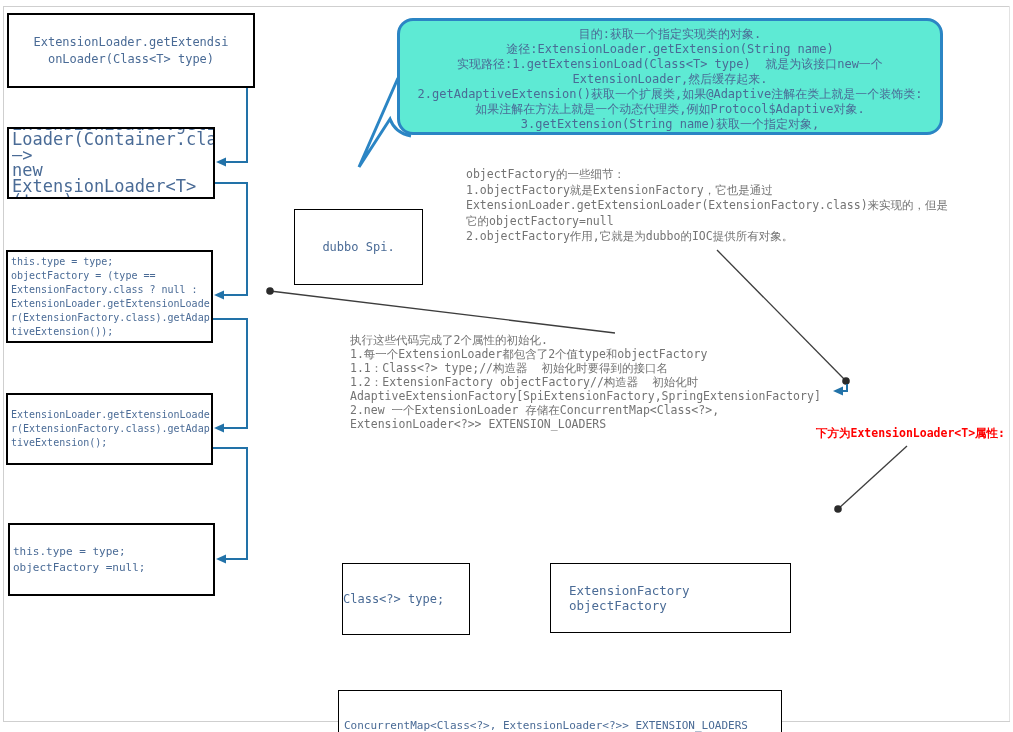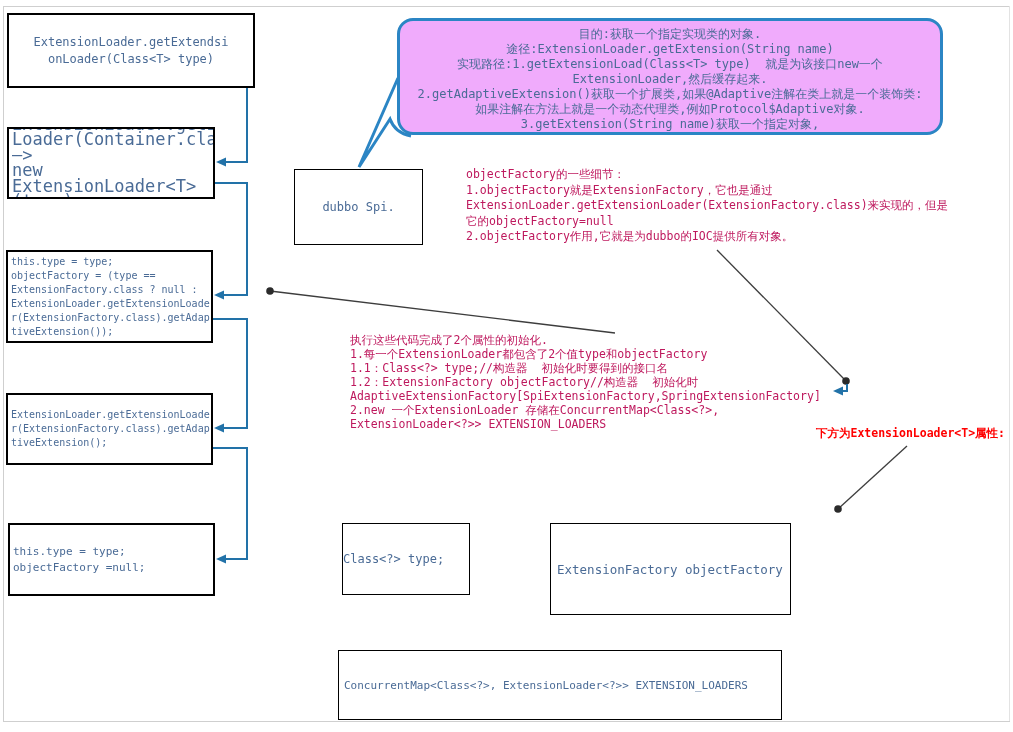--- a/index.html
+++ b/index.html
@@ -8,29 +8,29 @@
     font-family:"DejaVu Sans Mono","Liberation Mono",monospace;
     overflow:hidden;
   }
   #wires{position:absolute;left:0;top:0;z-index:1;}
   .node{
     position:absolute;z-index:2;background:#fff;border:2px solid #000;
     color:#4A6B96;display:flex;align-items:center;box-sizing:border-box;
     white-space:pre-wrap;overflow:hidden;
   }
   .node .txt{width:100%;}
-  .thin{border-width:1px;}
+  .thin{border-width:1px;margin-top:40px;}
   .center{text-align:center;justify-content:center;}
   .bubble{
-    position:absolute;z-index:2;box-sizing:border-box;background:#f0abfc;
+    position:absolute;z-index:2;box-sizing:border-box;background:#5eead4;
     border:3px solid #2B85C4;border-radius:16px;color:#4A6B96;
     text-align:center;padding-top:6px;
   }
   .bubble .ln{font-size:12px;line-height:15px;white-space:pre;}
-  .notes{position:absolute;z-index:2;color:#be185d;}
+  .notes{position:absolute;z-index:2;color:#737373;}
   .notes .ln{white-space:pre;}
   #of-note .ln{font-size:11.5px;line-height:15.5px;text-align:left;}
   #init-note{text-align:left;}
   #init-note .ln{font-size:11.5px;line-height:14px;}
   #red-note{
     position:absolute;z-index:2;color:#FF0000;font-size:11.5px;
     font-weight:bold;white-space:pre;
   }
 </style>
 </head>
@@ -139,21 +139,21 @@
     <div class="ln">2.new 一个ExtensionLoader 存储在ConcurrentMap&lt;Class&lt;?&gt;,</div>
     <div class="ln">ExtensionLoader&lt;?&gt;&gt; EXTENSION_LOADERS</div>
   </div>
 
   <div id="red-note" style="left:816px;top:426px;">下方为ExtensionLoader&lt;T&gt;属性:</div>
 
   <div class="node thin" style="left:342px;top:523px;width:128px;height:72px;font-size:12px;padding-left:0;">
     <div class="txt">Class&lt;?&gt; type;</div>
   </div>
 
-  <div class="node thin" style="left:550px;top:523px;width:241px;height:92px;font-size:12.5px;padding-left:6px;">
+  <div class="node thin" style="left:550px;top:523px;width:241px;height:70px;font-size:12.5px;padding-left:18px;">
     <div class="txt">ExtensionFactory objectFactory</div>
   </div>
 
   <div class="node thin" style="left:338px;top:650px;width:444px;height:70px;font-size:11px;padding-left:5px;">
     <div class="txt">ConcurrentMap&lt;Class&lt;?&gt;, ExtensionLoader&lt;?&gt;&gt; EXTENSION_LOADERS</div>
   </div>
 
 </div>
 
 </body></html>

